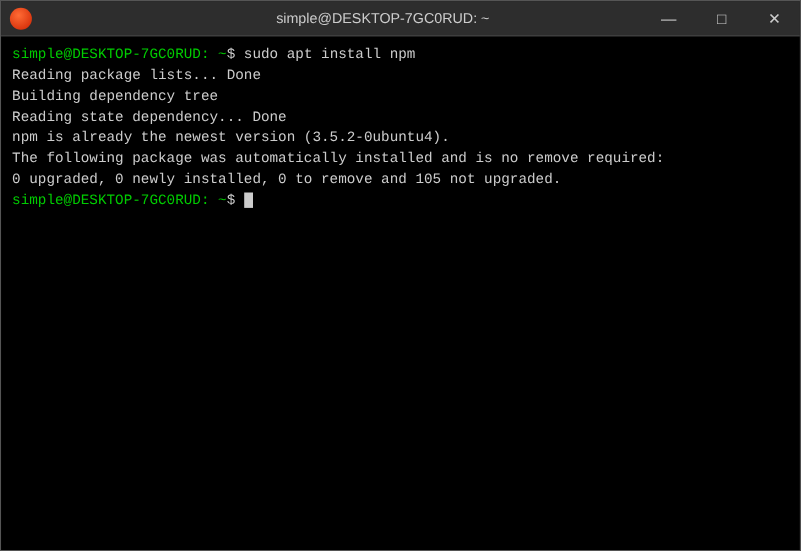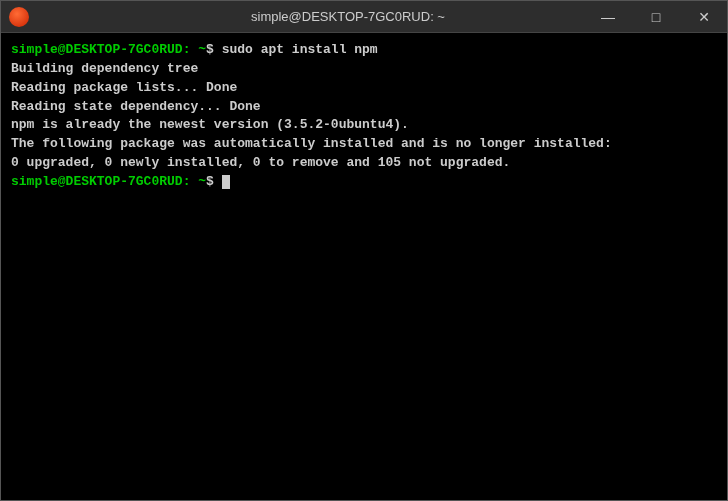--- a/index.html
+++ b/index.html
@@ -86,21 +86,20 @@
       padding: 8px 10px;
       overflow: hidden;
       color: #cccccc;
       font-size: 13px;
       line-height: 1.4;
     }
 
     .line {
       white-space: pre;
       line-height: 1.45;
-      font-weight: bold;
     }
 
     .green {
       color: #00cc00;
     }
 
     .white {
       color: #cccccc;
     }
 
@@ -126,21 +125,21 @@
     <div class="titlebar-title">simple@DESKTOP-7GC0RUD: ~</div>
     <div class="titlebar-controls">
       <button class="ctrl-btn">—</button>
       <button class="ctrl-btn">□</button>
       <button class="ctrl-btn close">✕</button>
     </div>
   </div>
 
   <div class="terminal-body">
     <div class="line"><span class="green">simple@DESKTOP-7GC0RUD: ~</span><span class="white">$ sudo apt install npm</span></div>
+    <div class="line white">Reading package lists... Done</div>
     <div class="line white">Building dependency tree</div>
-    <div class="line white">Reading package lists... Done</div>
     <div class="line white">Reading state dependency... Done</div>
     <div class="line white">npm is already the newest version (3.5.2-0ubuntu4).</div>
-    <div class="line white">The following package was automatically installed and is no longer installed:</div>
+    <div class="line white">The following package was automatically installed and is no remove required:</div>
     <div class="line white">0 upgraded, 0 newly installed, 0 to remove and 105 not upgraded.</div>
     <div class="line"><span class="green">simple@DESKTOP-7GC0RUD: ~</span><span class="white">$ </span><span class="cursor"></span></div>
   </div>
 </div>
 
 </body></html>

